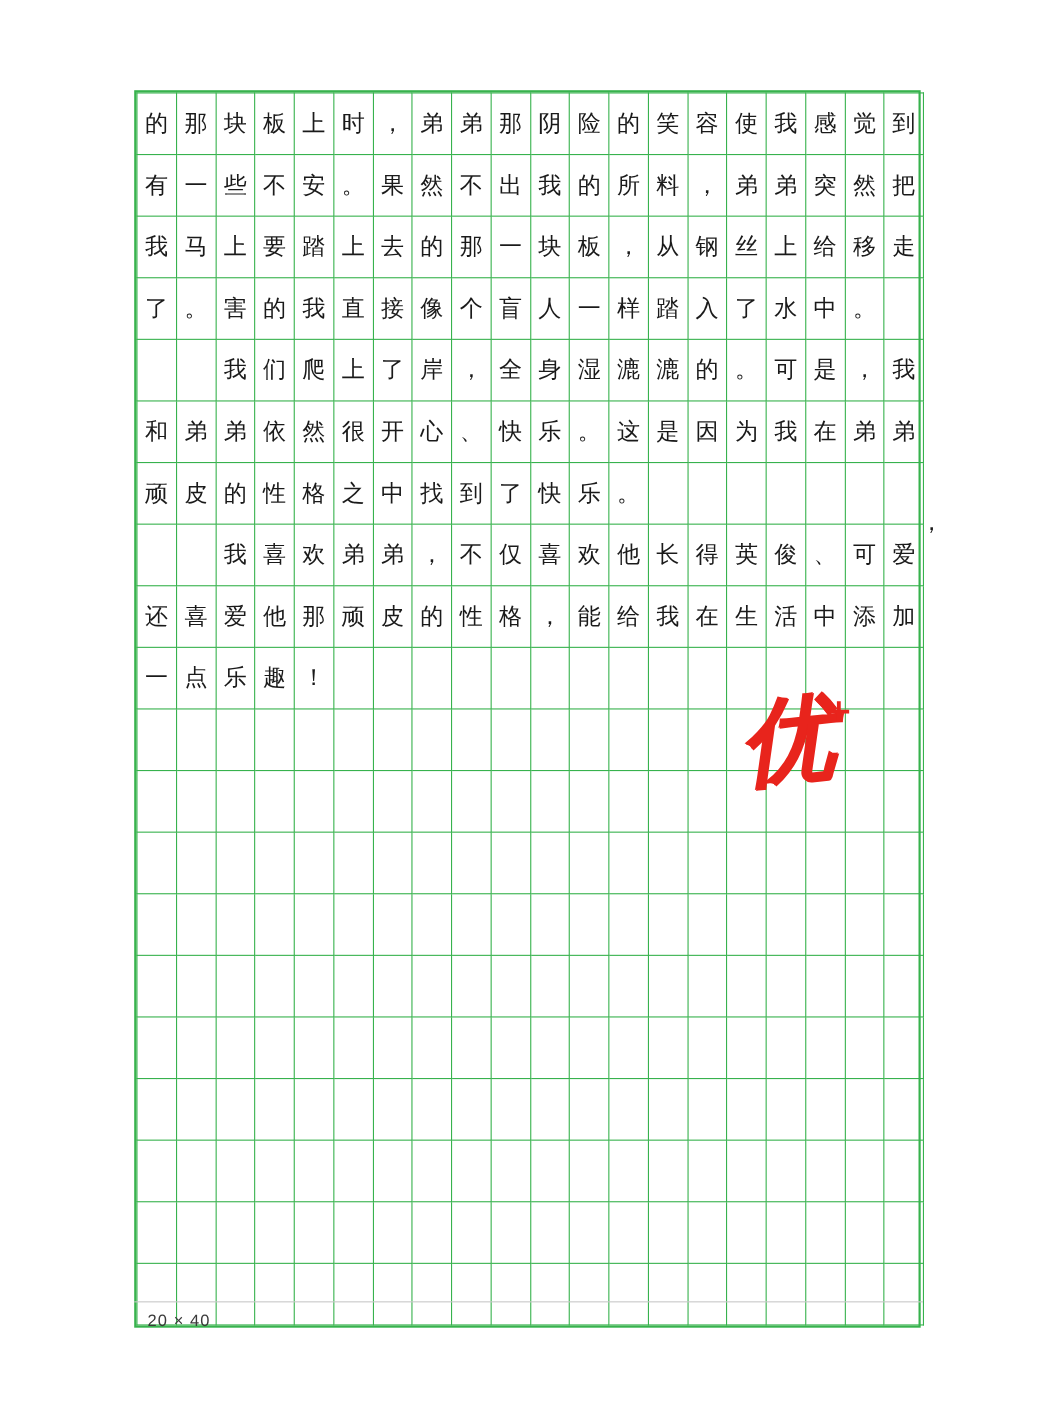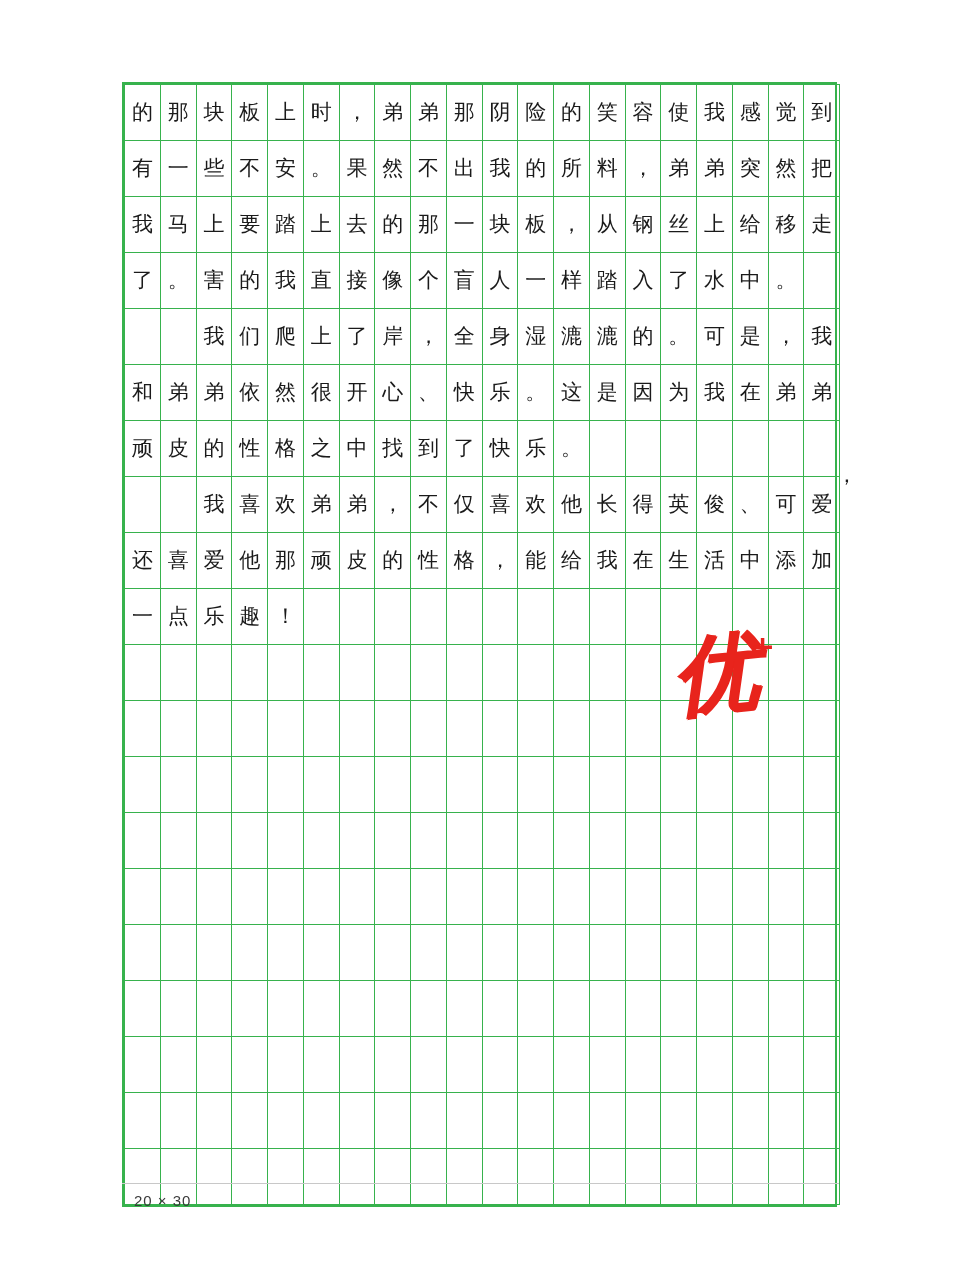--- a/index.html
+++ b/index.html
@@ -555,15 +555,15 @@
       </table>
     </div>
   </div>
 
   <div class="mark">
     <span class="glyph">优</span>
     <span class="plus">+</span>
   </div>
 
   <div class="footline"></div>
-  <div class="footnote">20 × 30</div>
+  <div class="footnote">20 × 40</div>
 
 </div>
 
 </body></html>

